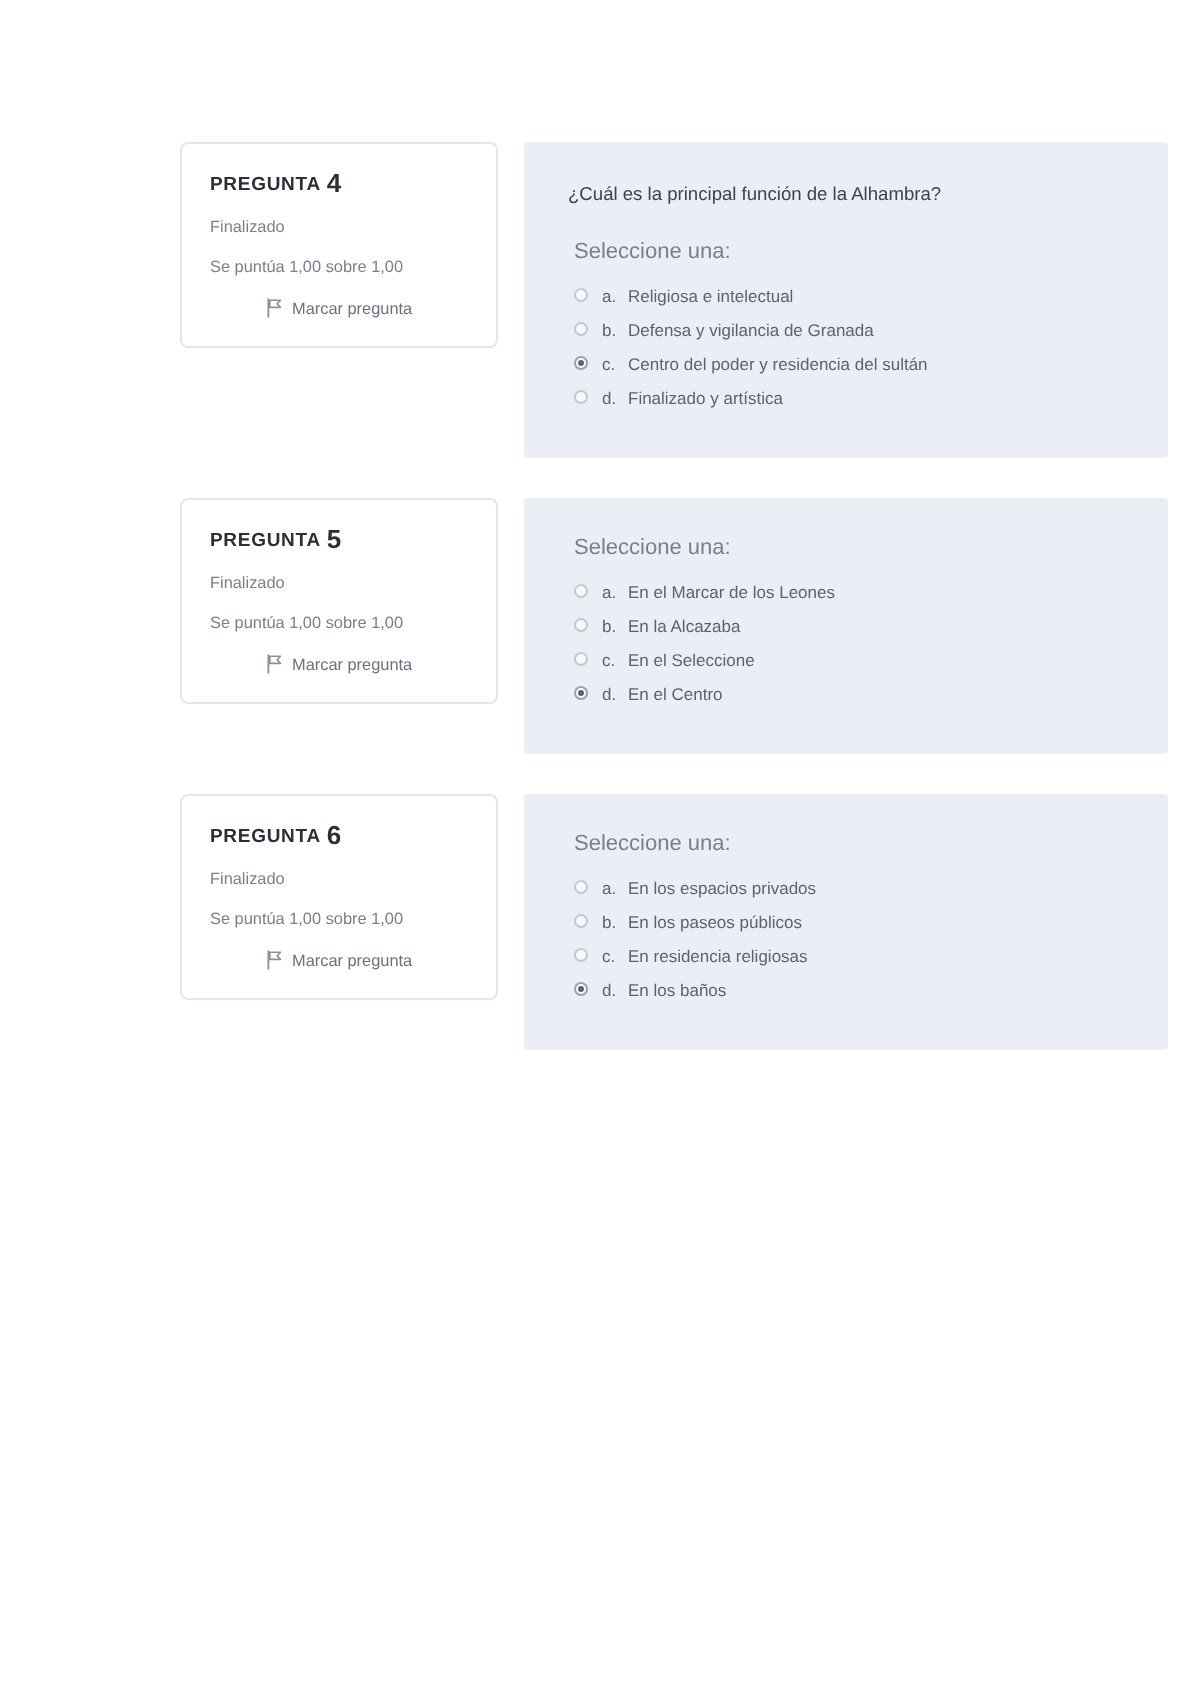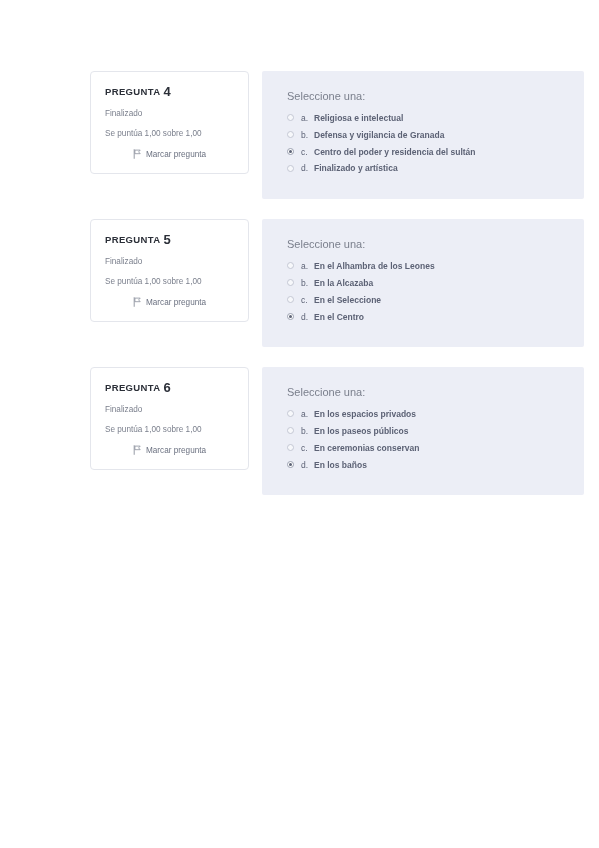--- a/index.html
+++ b/index.html
@@ -149,21 +149,21 @@
     margin-top: -1.6px;
     border-radius: 50%;
     background: #5c6275;
   }
 
   .answer-letter {
     width: 13px;
     flex: 0 0 13px;
     color: #5c6275;
   }
-  .answer-text { color: #5c6275; font-weight: bold; }
+  .answer-text { color: #5c6275; }
 </style>
 </head>
 <body>
 
 <div class="page">
   <div id="questions-root">
   <section class="question-block">
     <aside class="info-card">
       <div class="q-heading">
         <span class="q-prefix">PREGUNTA</span><span class="q-number">4</span>
@@ -175,20 +175,21 @@
           <svg viewBox="0 0 9 10" width="9" height="10" aria-hidden="true">
             <path d="M1.2 0.6 V9.4" stroke="#8a8f9c" stroke-width="0.9" fill="none" stroke-linecap="round"></path>
             <path d="M1.9 1.1 L7.2 1.1 L5.6 2.9 L7.2 4.7 L1.9 4.7 Z" fill="none" stroke="#8a8f9c" stroke-width="0.8" stroke-linejoin="round"></path>
           </svg>
         </span>
         <span class="flag-label">Marcar pregunta</span>
       </div>
     </aside>
 
     <div class="answer-panel">
+      <p class="q-text">¿Cuál es la principal función de la Alhambra?</p>
       <div class="select-label">Seleccione una:</div>
       <ul class="answer-list">
   <li class="answer-item">
     <span class="radio"></span>
     <span class="answer-letter">a.</span>
     <span class="answer-text">Religiosa e intelectual</span>
   </li>
 
   <li class="answer-item">
     <span class="radio"></span>
@@ -228,21 +229,21 @@
         <span class="flag-label">Marcar pregunta</span>
       </div>
     </aside>
 
     <div class="answer-panel">
       <div class="select-label">Seleccione una:</div>
       <ul class="answer-list">
   <li class="answer-item">
     <span class="radio"></span>
     <span class="answer-letter">a.</span>
-    <span class="answer-text">En el Alhambra de los Leones</span>
+    <span class="answer-text">En el Marcar de los Leones</span>
   </li>
 
   <li class="answer-item">
     <span class="radio"></span>
     <span class="answer-letter">b.</span>
     <span class="answer-text">En la Alcazaba</span>
   </li>
 
   <li class="answer-item">
     <span class="radio"></span>
@@ -288,21 +289,21 @@
 
   <li class="answer-item">
     <span class="radio"></span>
     <span class="answer-letter">b.</span>
     <span class="answer-text">En los paseos públicos</span>
   </li>
 
   <li class="answer-item">
     <span class="radio"></span>
     <span class="answer-letter">c.</span>
-    <span class="answer-text">En ceremonias conservan</span>
+    <span class="answer-text">En residencia religiosas</span>
   </li>
 
   <li class="answer-item">
     <span class="radio checked"></span>
     <span class="answer-letter">d.</span>
     <span class="answer-text">En los baños</span>
   </li>
 </ul>
     </div>
   </section>

